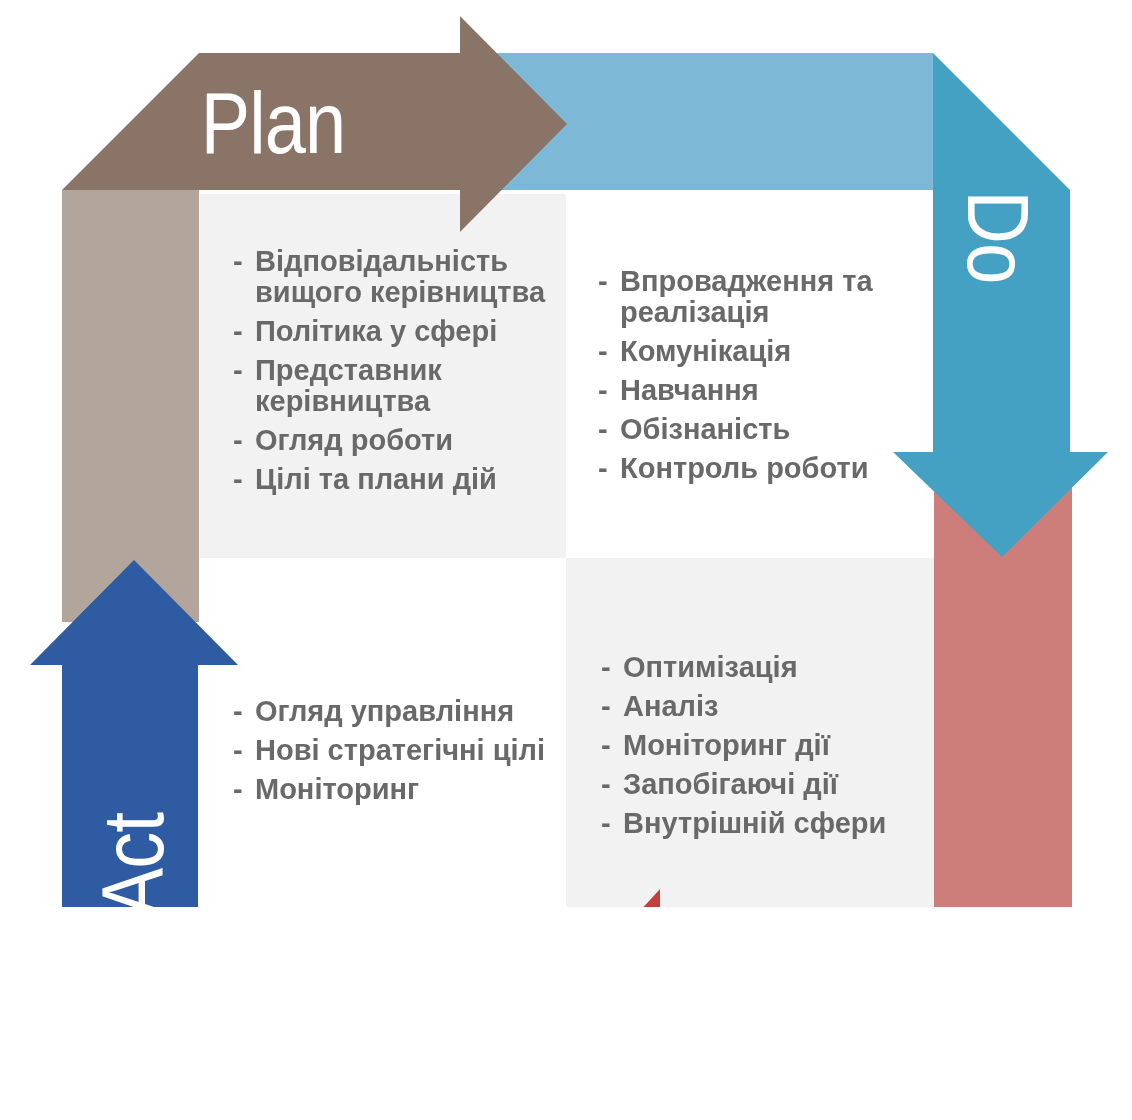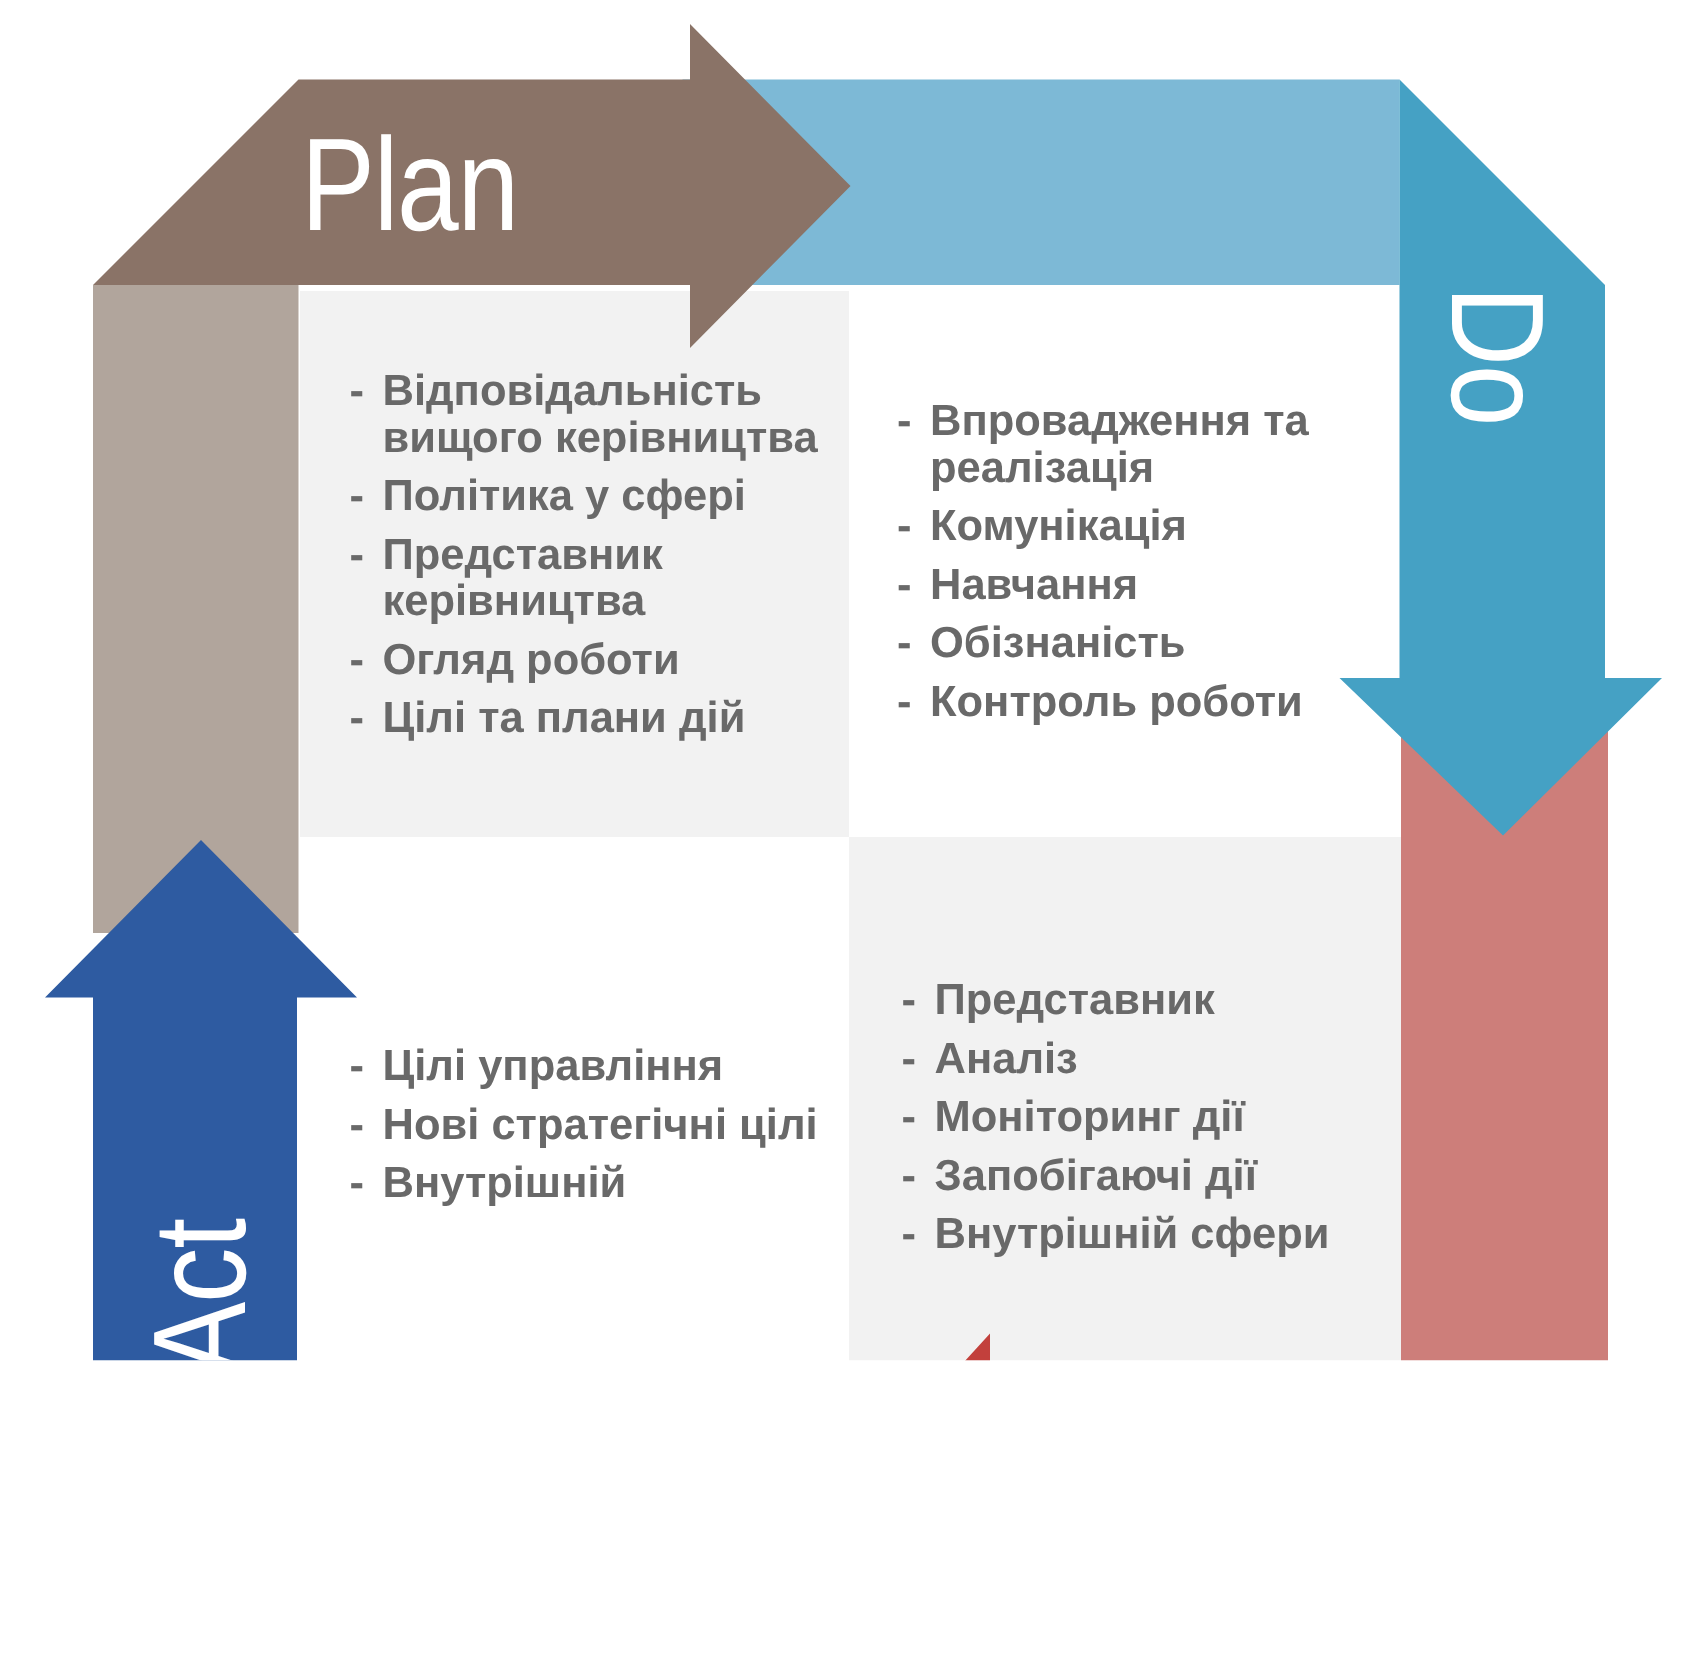--- a/index.html
+++ b/index.html
@@ -113,21 +113,21 @@
       <div class="li">
         <span class="dash">-</span>
         <span class="txt">Контроль роботи</span>
       </div>
     </div>
 
   <div class="qlist list-check">
 
       <div class="li">
         <span class="dash">-</span>
-        <span class="txt">Представник</span>
+        <span class="txt">Оптимізація</span>
       </div>
 
       <div class="li">
         <span class="dash">-</span>
         <span class="txt">Аналіз</span>
       </div>
 
       <div class="li">
         <span class="dash">-</span>
         <span class="txt">Моніторинг дії</span>
@@ -141,27 +141,27 @@
       <div class="li">
         <span class="dash">-</span>
         <span class="txt">Внутрішній сфери</span>
       </div>
     </div>
 
   <div class="qlist list-act">
 
       <div class="li">
         <span class="dash">-</span>
-        <span class="txt">Цілі управління</span>
+        <span class="txt">Огляд управління</span>
       </div>
 
       <div class="li">
         <span class="dash">-</span>
         <span class="txt">Нові стратегічні цілі</span>
       </div>
 
       <div class="li">
         <span class="dash">-</span>
-        <span class="txt">Внутрішній</span>
+        <span class="txt">Моніторинг</span>
       </div>
     </div>
 
 </div>
 
 </body></html>

